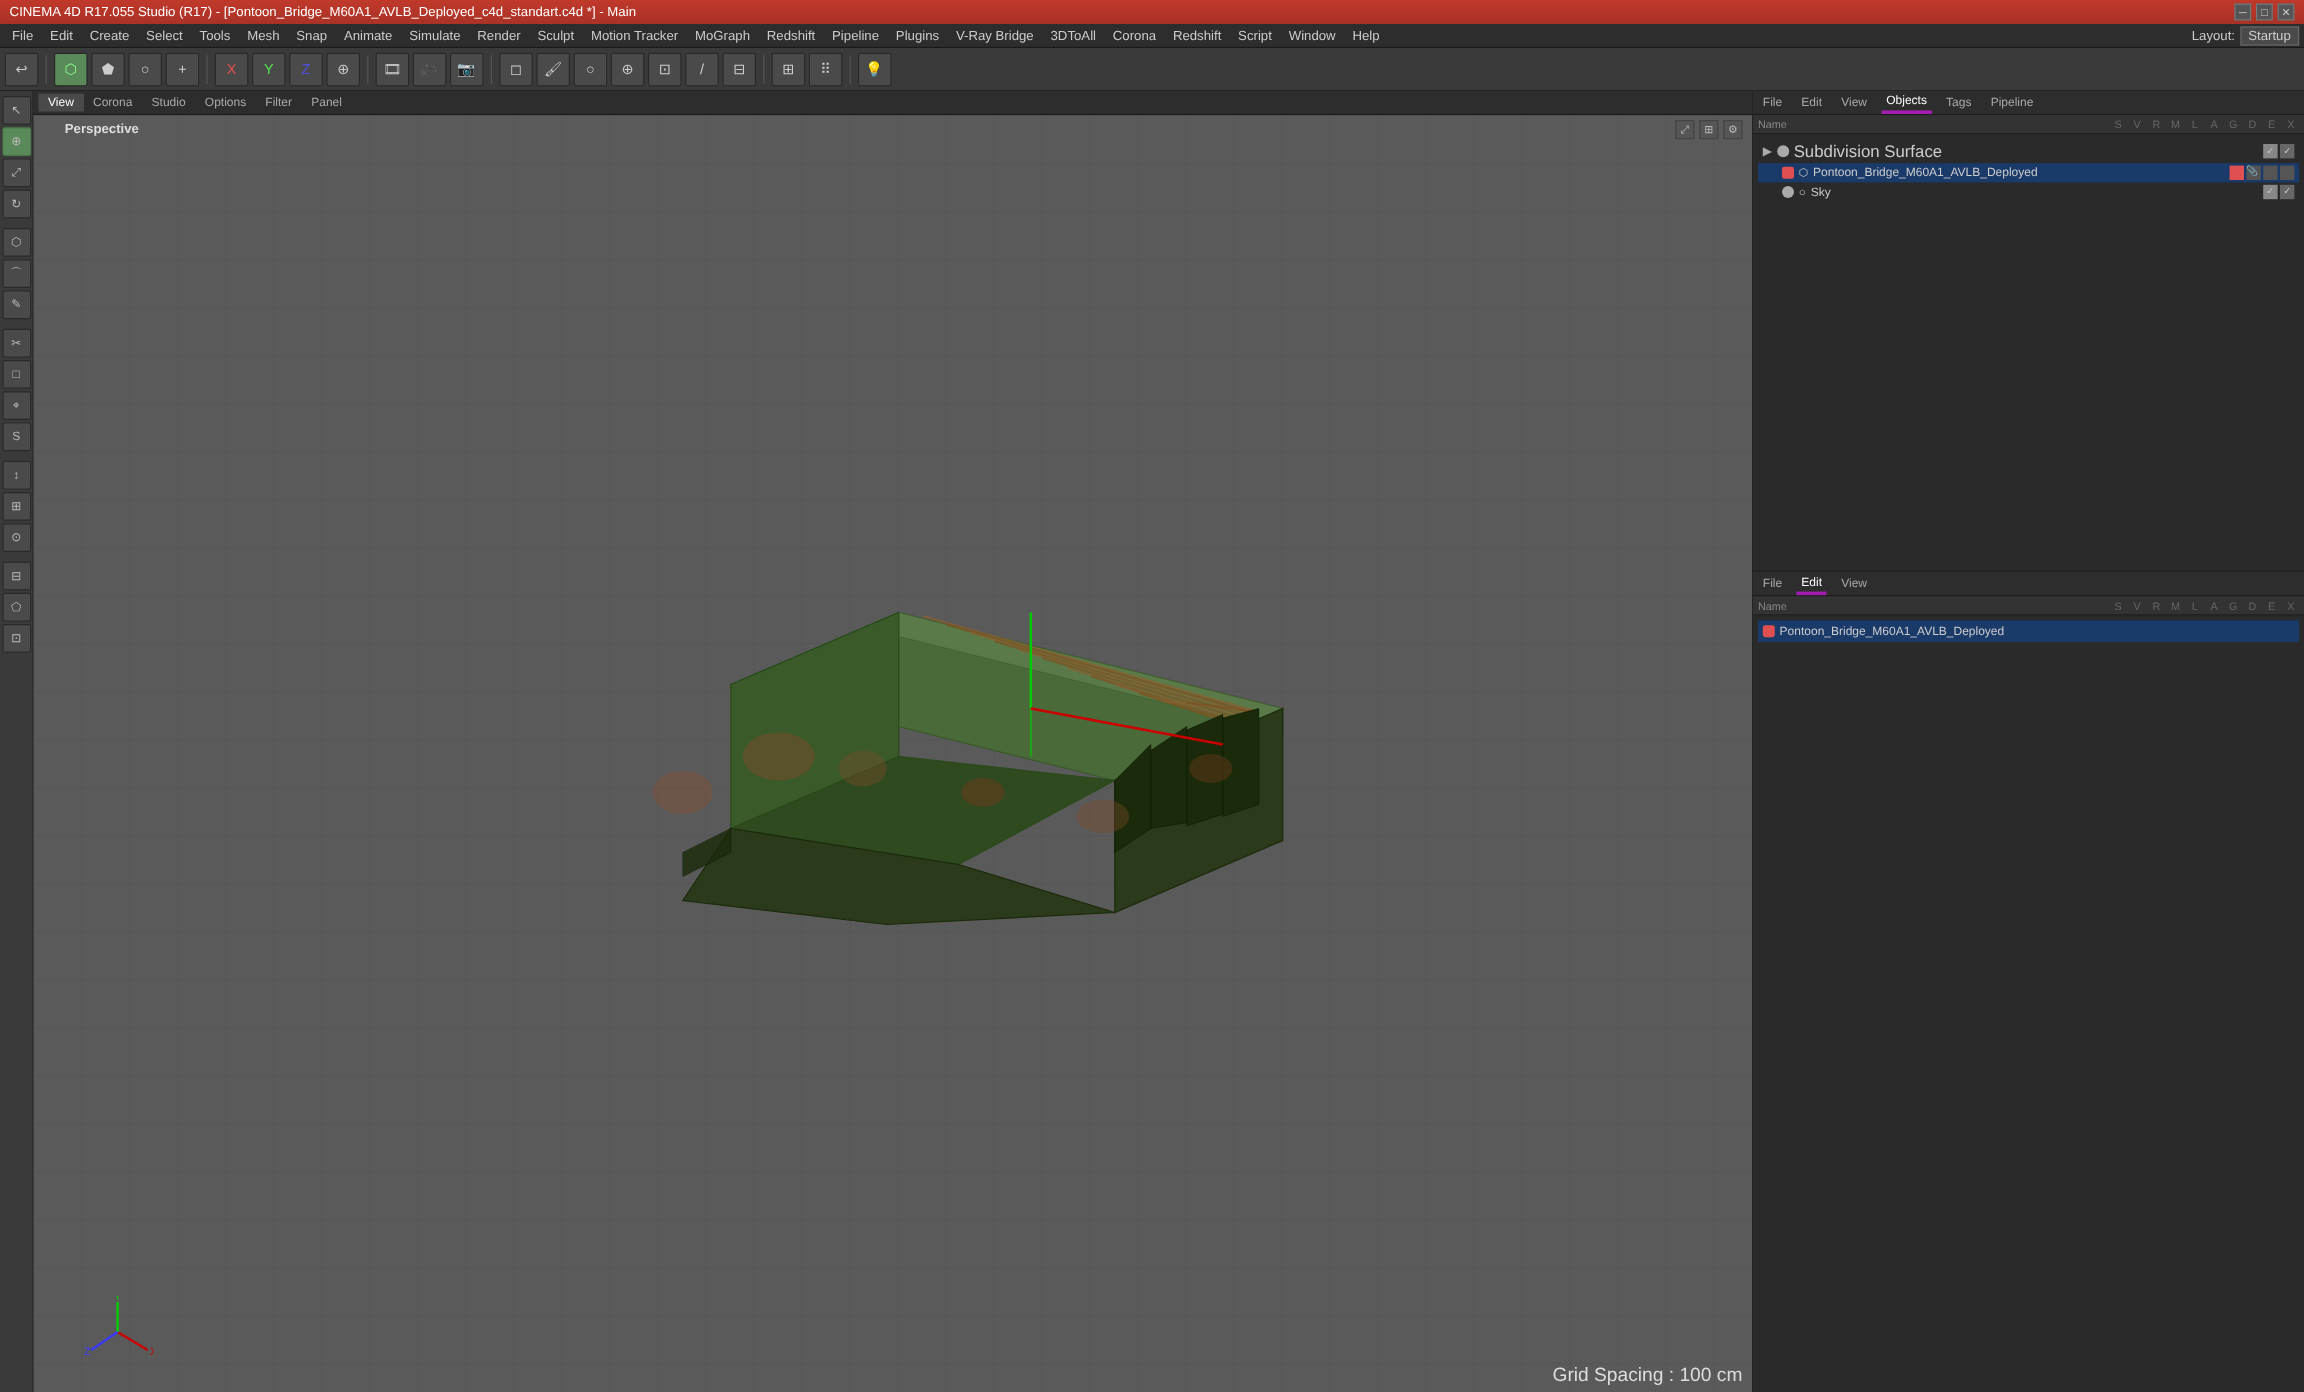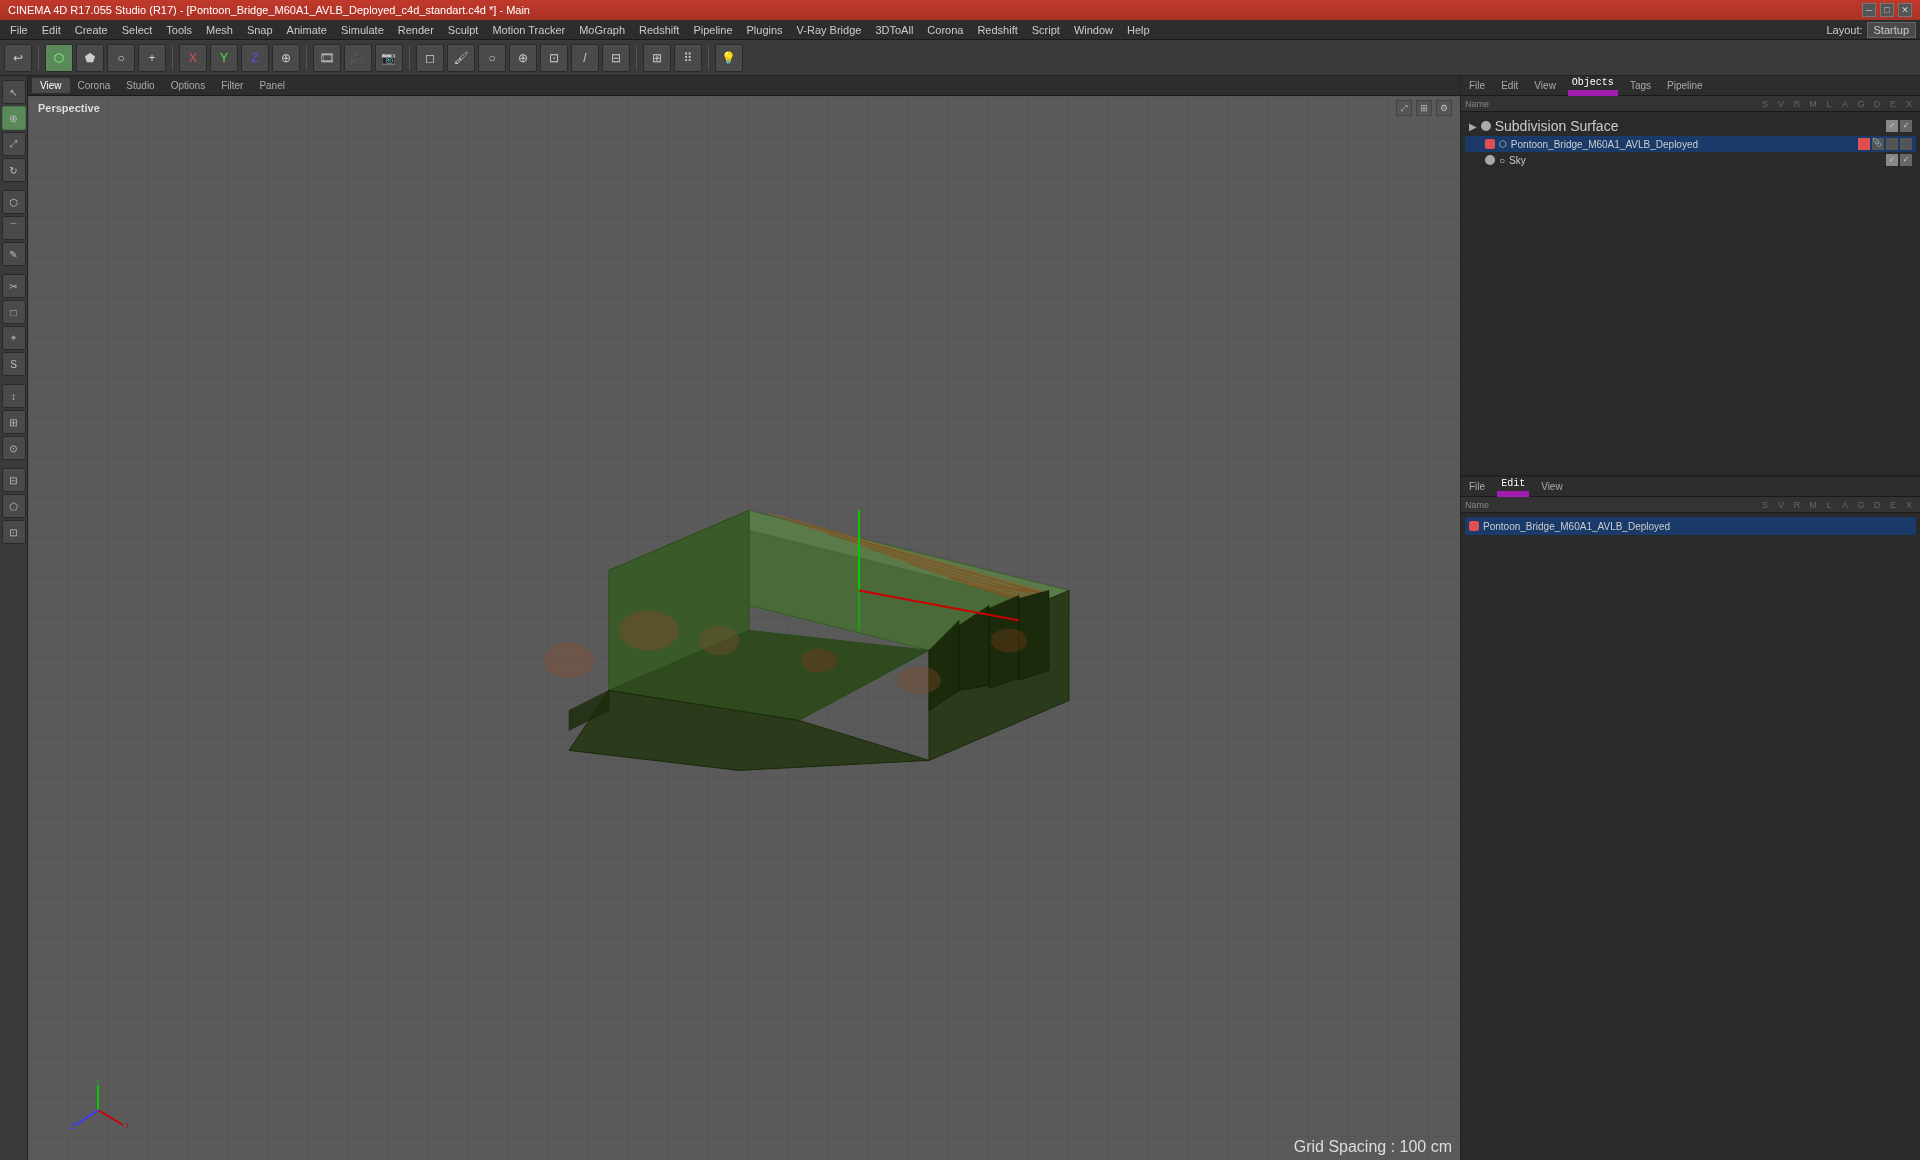--- a/index.html
+++ b/index.html
@@ -159,21 +159,21 @@
       position: absolute;
       top: 0; left: 0; right: 0; bottom: 0;
       background-color: #5a5a5a;
       background-image:
         linear-gradient(rgba(80,80,80,0.5) 1px, transparent 1px),
         linear-gradient(90deg, rgba(80,80,80,0.5) 1px, transparent 1px);
       background-size: 40px 40px;
     }
     #perspective-label {
       position: absolute;
-      top: 6px; left: 10px;
+      top: 6px; left: 26px;
       color: #ddd;
       font-size: 11px;
       font-weight: bold;
     }
     #viewport-icons {
       position: absolute;
       top: 4px; right: 8px;
       display: flex; gap: 4px;
     }
     .vp-icon {
@@ -224,21 +224,21 @@
       padding: 0 4px;
       gap: 8px;
       border-bottom: 1px solid #1a1a1a;
     }
     .panel-tab {
       font-size: 10px;
       color: #aaa;
       cursor: pointer;
       padding: 2px 4px;
     }
-    .panel-tab.active { color: #fff; border-bottom: 7px solid #a21caf; font-family: Liberation Mono, monospace; }
+    .panel-tab.active { color: #fff; border-bottom: 3px solid #a21caf; }
     #obj-mgr-content {
       flex: 1;
       background: #2a2a2a;
       padding: 4px;
       overflow: auto;
     }
     .obj-item {
       display: flex;
       align-items: center;
       padding: 2px 4px;

